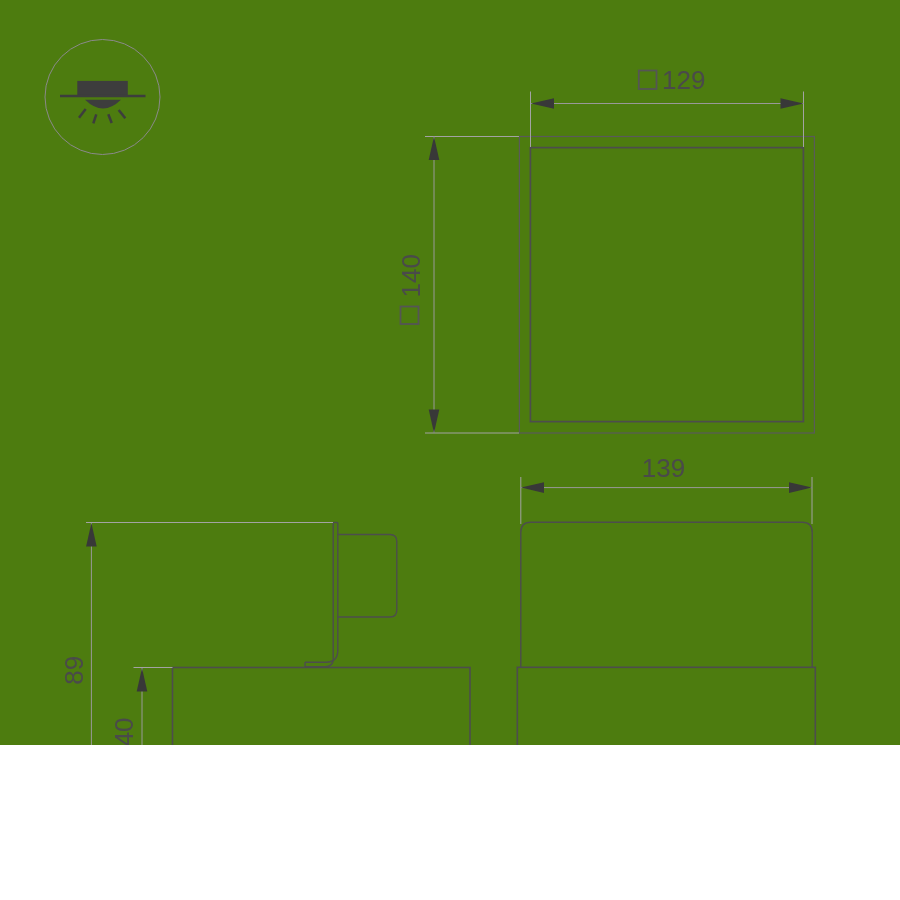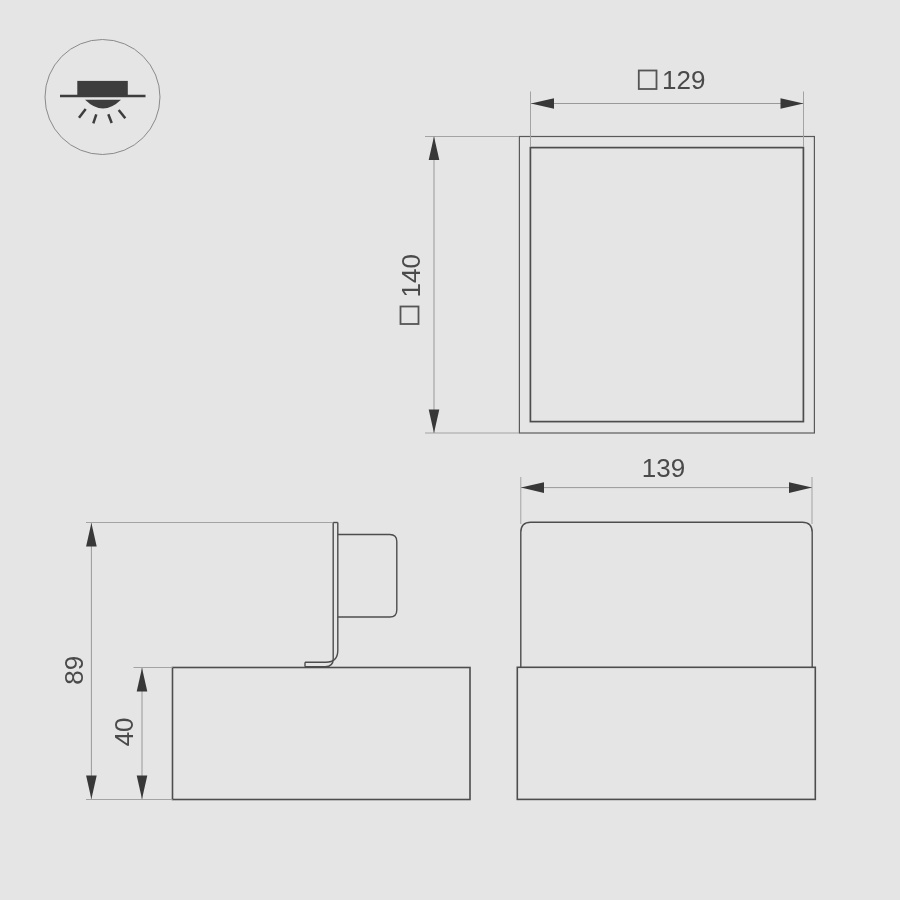--- a/index.html
+++ b/index.html
@@ -1,16 +1,16 @@
 <!DOCTYPE html>
 <html><head>
 <meta charset="utf-8">
 <style>
   html,body{margin:0;padding:0;background:#ffffff;}
-  .stage{width:900px;height:900px;position:relative;background:#e5e5e5;}
+  .stage{width:900px;height:745px;position:relative;background:#4d7c0f;}
   svg text{font-family:"Liberation Sans", sans-serif;fill:#4a4a4a;}
 </style>
 </head>
 <body>
 <div class="stage">
 <svg width="900" height="900" viewBox="0 0 900 900" xmlns="http://www.w3.org/2000/svg">
 
   <circle cx="102.5" cy="97" r="57.5" fill="none" stroke="#8a8a8a" stroke-width="1"></circle>
 
   <rect x="77.3" y="80.9" width="50.5" height="15.2" fill="#3d3d3d"></rect>

